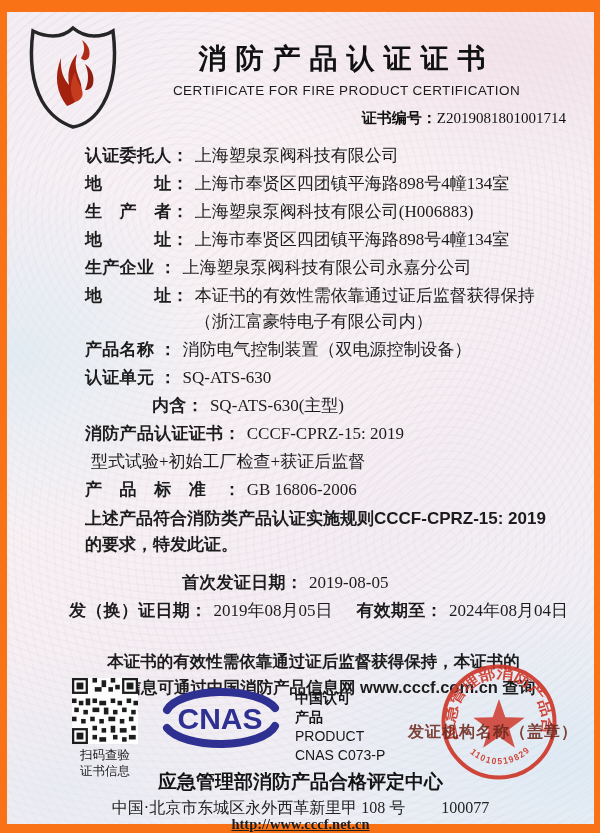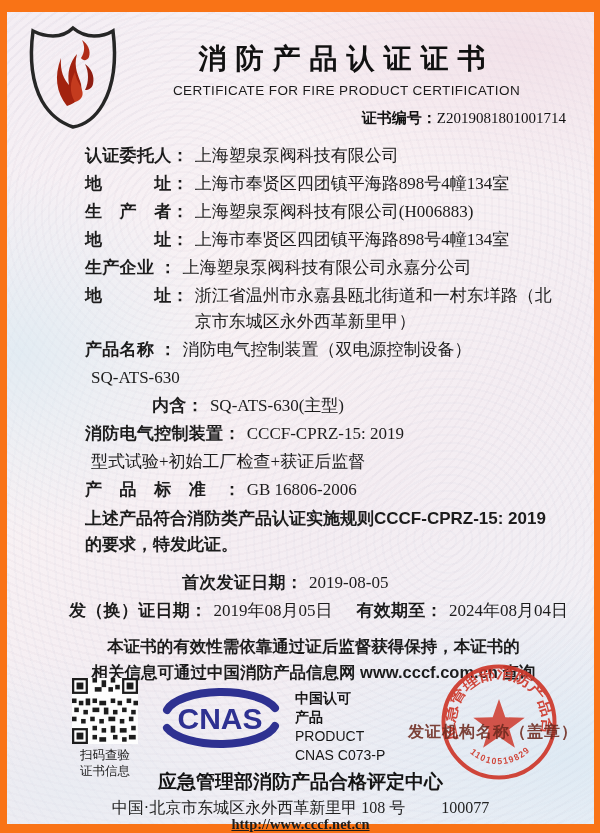--- a/index.html
+++ b/index.html
@@ -28,21 +28,21 @@
   .row{display:flex;font-size:17px;line-height:26px;margin-bottom:2px;padding-left:16px;}
   .row .lbl{flex:none;font-family:"Liberation Sans","DejaVu Sans",sans-serif;
             font-weight:700;white-space:pre;letter-spacing:.3px;}
   .row .val{flex:1;margin-left:6px;}
   .row.indent{margin-left:67px;}
   .statement{font-family:"Liberation Sans","DejaVu Sans",sans-serif;font-weight:700;
              font-size:17px;line-height:26px;margin:3px 0 12px 0;padding-left:16px;}
   .row.first-issue{padding-left:113px;margin-top:5px;}
   .row.issue-row{padding-left:0;}
   .row .gap{flex:none;width:24px;}
-  .notice{margin-top:9px;text-align:center;font-family:"Liberation Sans","DejaVu Sans",sans-serif;
+  .notice{margin-top:24px;text-align:center;font-family:"Liberation Sans","DejaVu Sans",sans-serif;
           font-weight:700;font-size:16.5px;line-height:26px;}
   .qr{position:absolute;left:65px;top:666px;width:66px;height:66px;}
   .qr-caption{position:absolute;left:56px;top:735px;width:84px;text-align:center;
           font-family:"Liberation Sans","DejaVu Sans",sans-serif;font-size:12.5px;line-height:16px;}
   .cnas{position:absolute;left:152px;top:672px;width:122px;height:66px;}
   .accred{position:absolute;left:288px;top:677px;font-family:"Liberation Sans","DejaVu Sans",sans-serif;
           font-size:14px;line-height:19px;color:#161616;}
   .accred .cn{font-weight:700;}
   .seal{position:absolute;left:427px;top:648px;width:130px;height:130px;opacity:.92;z-index:3;}
   .seal-overlay{position:absolute;left:401px;top:710px;z-index:4;font-size:16px;font-weight:700;
@@ -89,35 +89,36 @@
       <div class="row">
           <span class="lbl">地　　　址：</span>
           <span class="val">上海市奉贤区四团镇平海路898号4幢134室</span>
         </div>
       <div class="row">
           <span class="lbl">生产企业 ：</span>
           <span class="val">上海塑泉泵阀科技有限公司永嘉分公司</span>
         </div>
       <div class="row">
           <span class="lbl">地　　　址：</span>
-          <span class="val">浙江省温州市永嘉县瓯北街道和一村东垟路（北京市东城区永外西革新里甲）</span>
+          <span class="val">本证书的有效性需依靠通过证后监督获得保持（浙江富豪特电子有限公司内）</span>
         </div>
       <div class="row">
           <span class="lbl">产品名称 ：</span>
           <span class="val">消防电气控制装置（双电源控制设备）</span>
         </div>
       <div class="row">
+          <span class="lbl">认证单元 ：</span>
           <span class="val">SQ-ATS-630</span>
         </div>
       <div class="row indent">
           <span class="lbl">内含：</span>
           <span class="val">SQ-ATS-630(主型)</span>
         </div>
       <div class="row">
-          <span class="lbl">消防电气控制装置：</span>
+          <span class="lbl">消防产品认证证书：</span>
           <span class="val">CCCF-CPRZ-15: 2019</span>
         </div>
       <div class="row">
           <span class="val">型式试验+初始工厂检查+获证后监督</span>
         </div>
       <div class="row">
           <span class="lbl">产　品　标　准　：</span>
           <span class="val">GB 16806-2006</span>
         </div>
 

